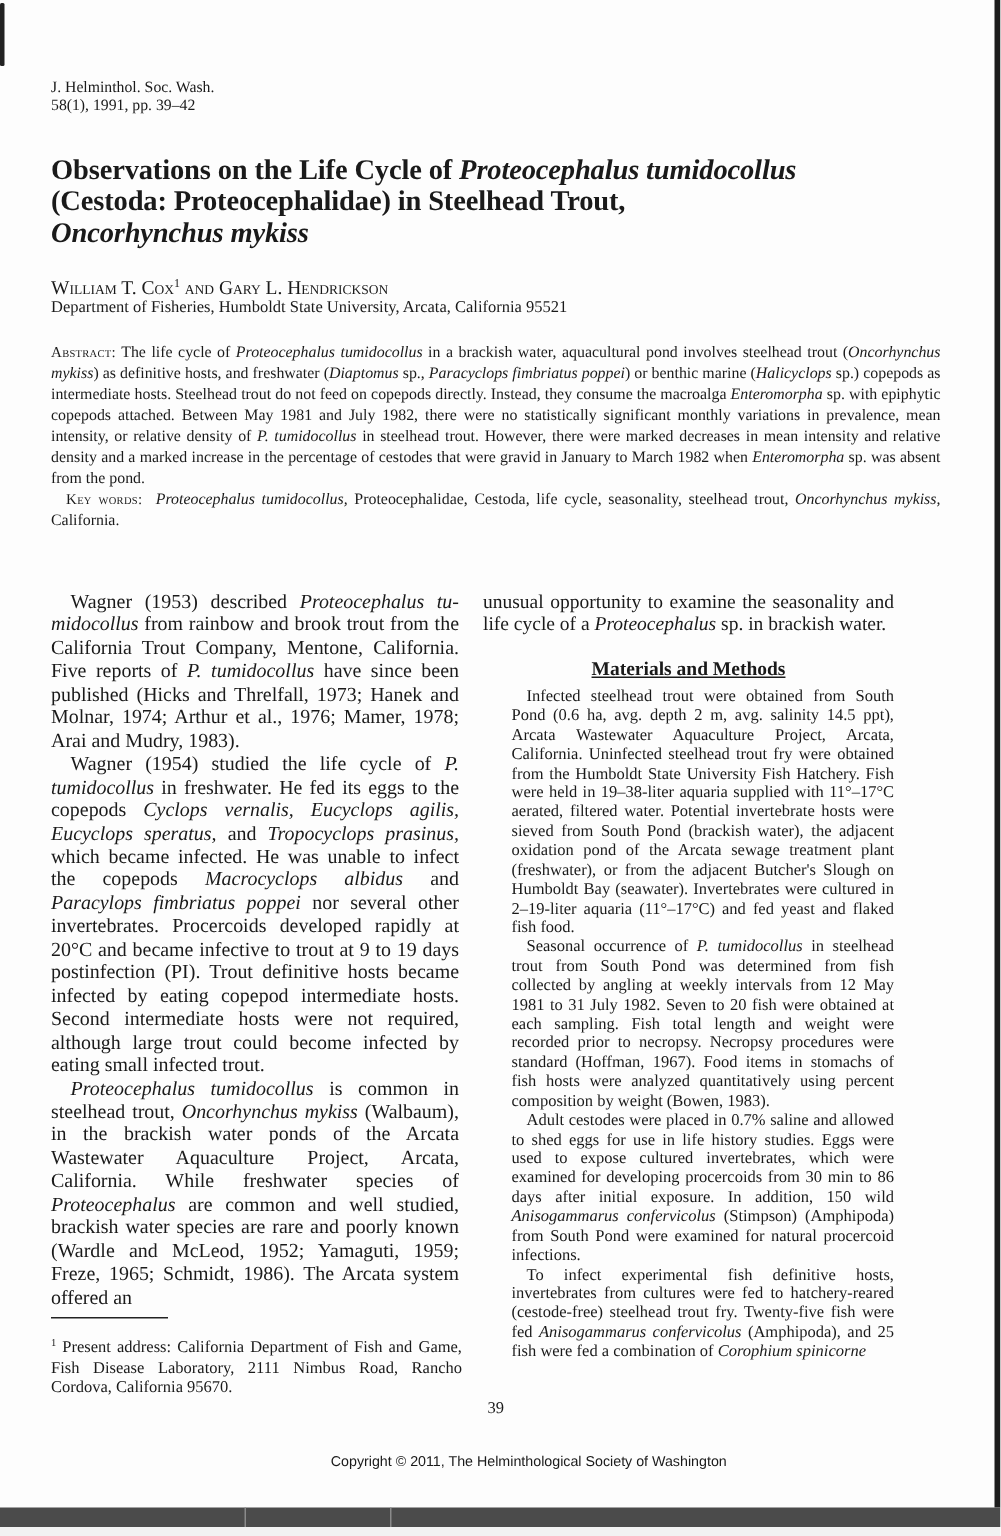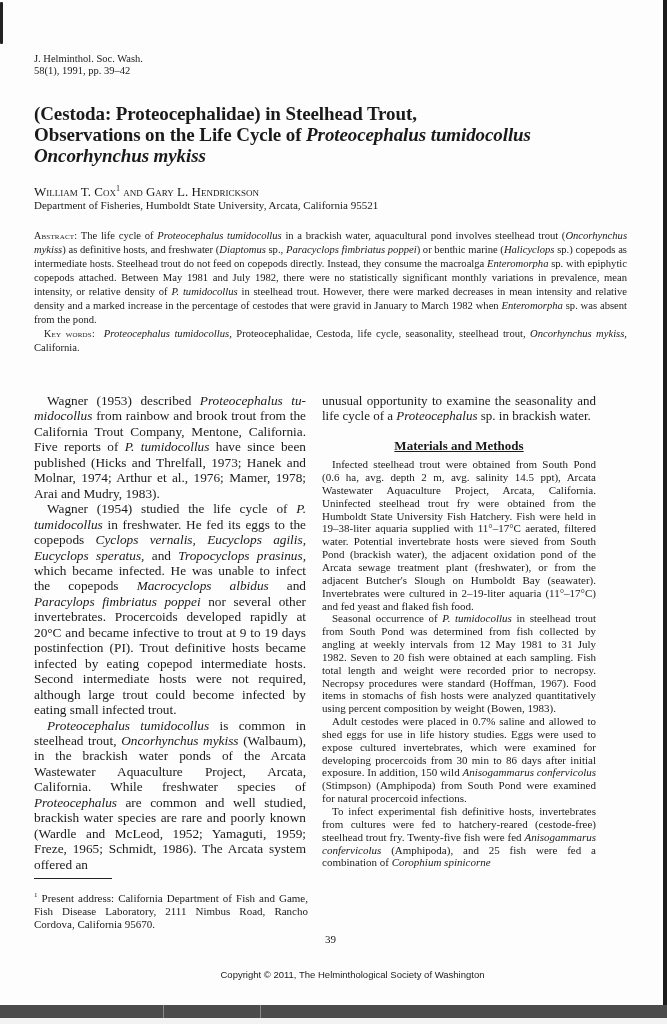--- a/index.html
+++ b/index.html
@@ -22,43 +22,43 @@
   .abstract{left:34px;top:229px;width:593px;font-size:10.6px;line-height:14.05px;text-align:justify;}
   .abstract .lbl{font-variant:small-caps;font-size:10px;letter-spacing:0.2px;}
   .kw{text-indent:10px;}
 
   .col{font-size:13px;line-height:15.4px;text-align:justify;hyphens:none;}
   .col-left{left:34px;top:393px;width:272px;font-size:13.3px;line-height:15.45px;}
   .col-right{left:322px;top:393px;width:274px;}
   .col p{margin:0;text-indent:13px;}
   .col p.noind{text-indent:0;}
   .col-right .small{font-size:11px;line-height:12.85px;}
-  .col-right .small p{text-indent:10px;}
+  .col-right .small p{text-indent:10px;margin-left:19px;}
   .heading{font-weight:bold;text-align:center;font-size:13px;margin:14px 0 5px 0;text-decoration:underline;}
   .fn-rule{left:34px;top:878px;width:78px;height:1px;background:#222;}
   .footnote{left:34px;top:889px;width:274px;font-size:11px;line-height:13px;text-align:justify;}
   .footnote sup{font-size:7px;}
   .pageno{left:313px;top:933px;font-size:11px;margin-left:12px;}
   .copyright{left:0;top:969px;width:667px;text-align:center;font-family:"Liberation Sans","DejaVu Sans",sans-serif;font-size:9.5px;margin-left:19px;}
   i{font-style:italic;}
 </style>
 </head>
 <body>
 
 <div class="abs edge-left-mark"></div>
 <div class="abs edge-right"></div>
 
 <div class="abs journal">
   <div>J. Helminthol. Soc. Wash.</div>
   <div>58(1), 1991, pp. 39–42</div>
 </div>
 
 <div class="abs title">
+  <div><span>Observations on the Life Cycle of </span><i>Proteocephalus tumidocollus</i></div>
   <div>(Cestoda: Proteocephalidae) in Steelhead Trout,</div>
-  <div><span>Observations on the Life Cycle of </span><i>Proteocephalus tumidocollus</i></div>
   <div><i>Oncorhynchus mykiss</i></div>
 </div>
 
 <div class="abs authors">
   <span class="sc">William T. Cox</span><sup style="font-size:8px">1</sup><span class="sc"> and </span><span class="sc">Gary L. Hendrickson</span>
 </div>
 
 <div class="abs affil">Department of Fisheries, Humboldt State University, Arcata, California 95521</div>
 
 <div class="abs abstract">

